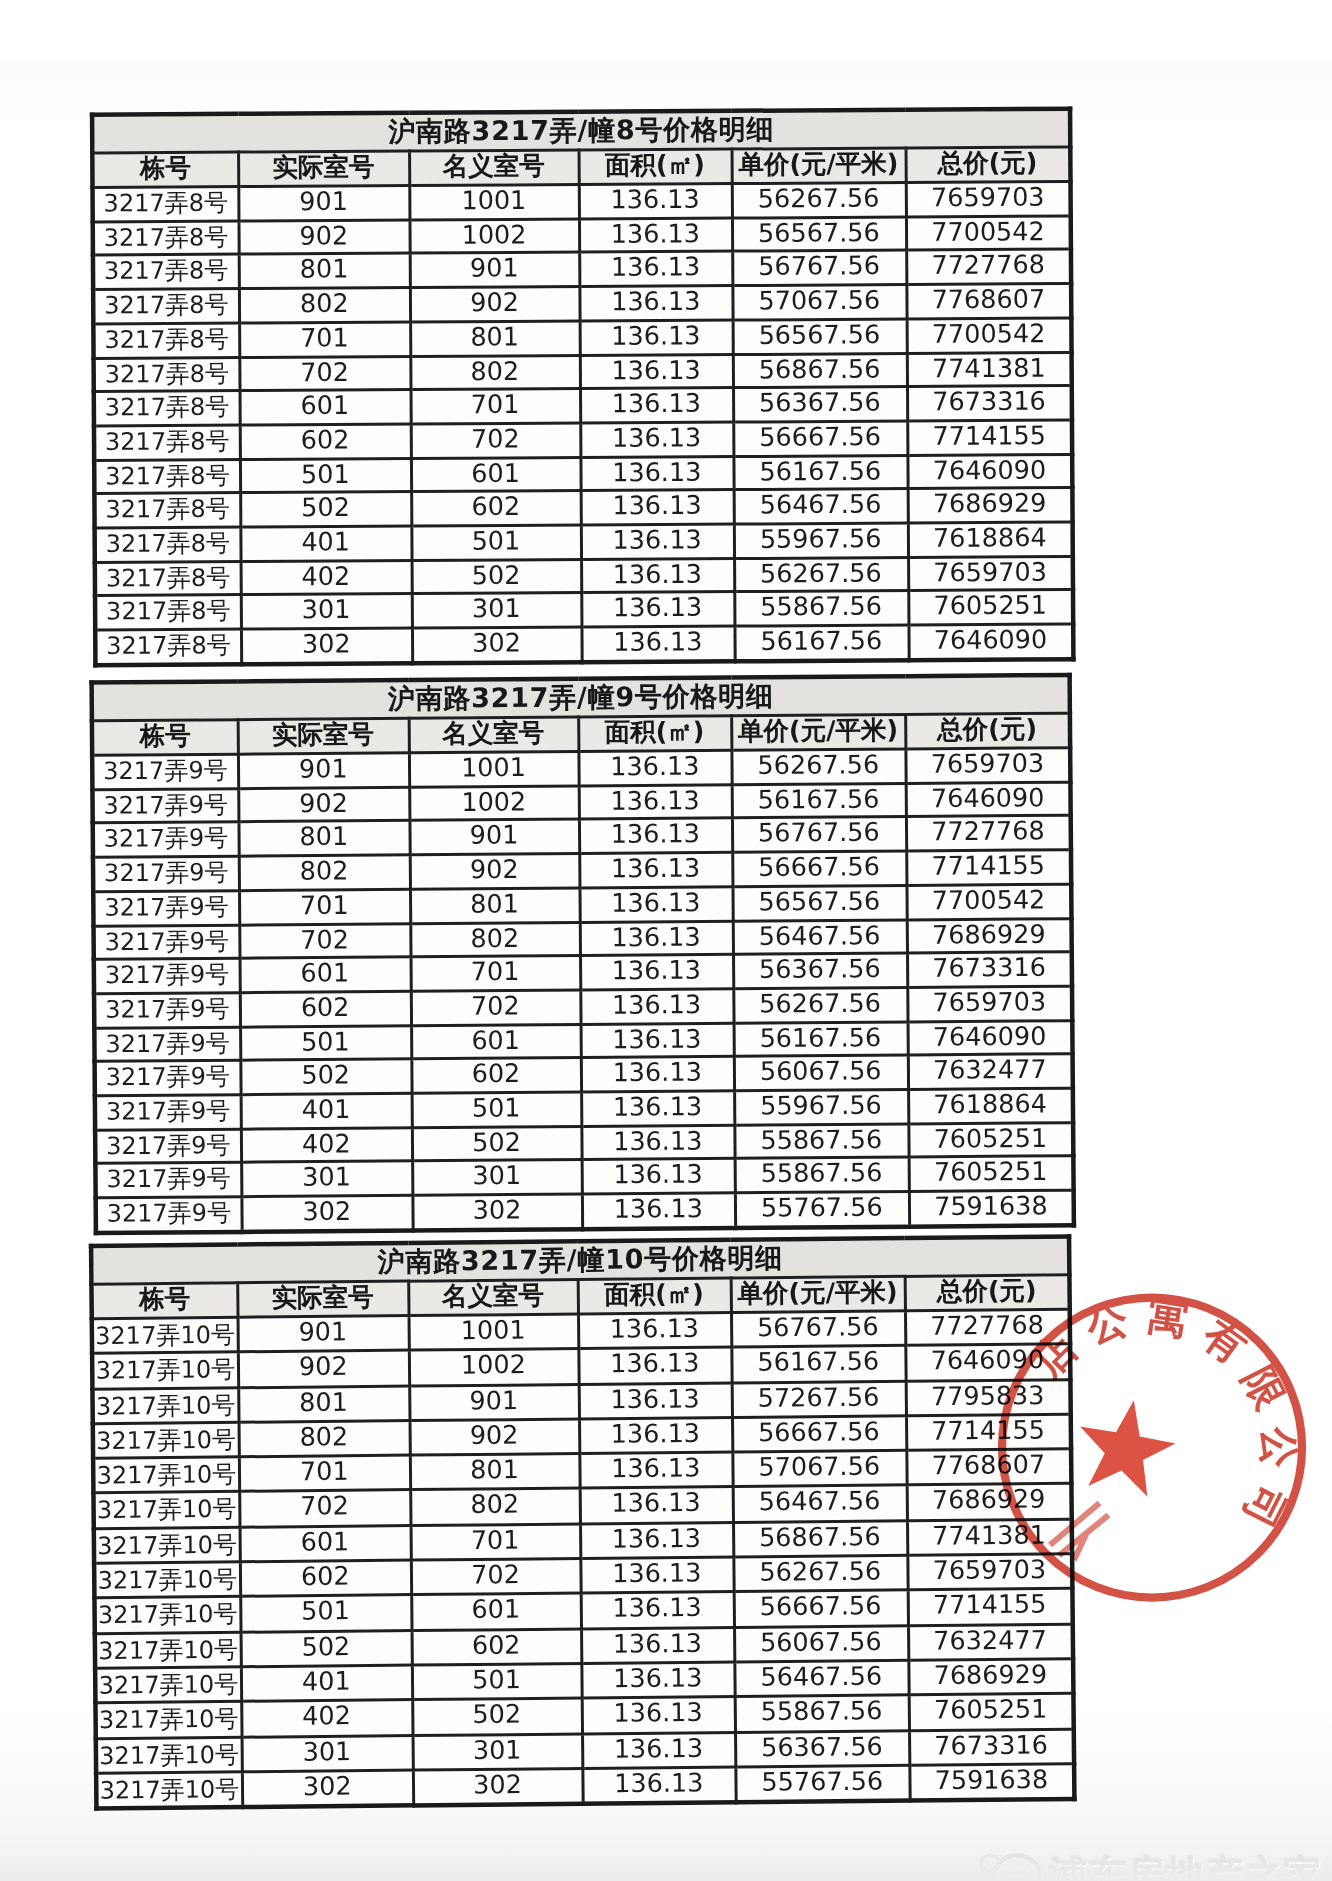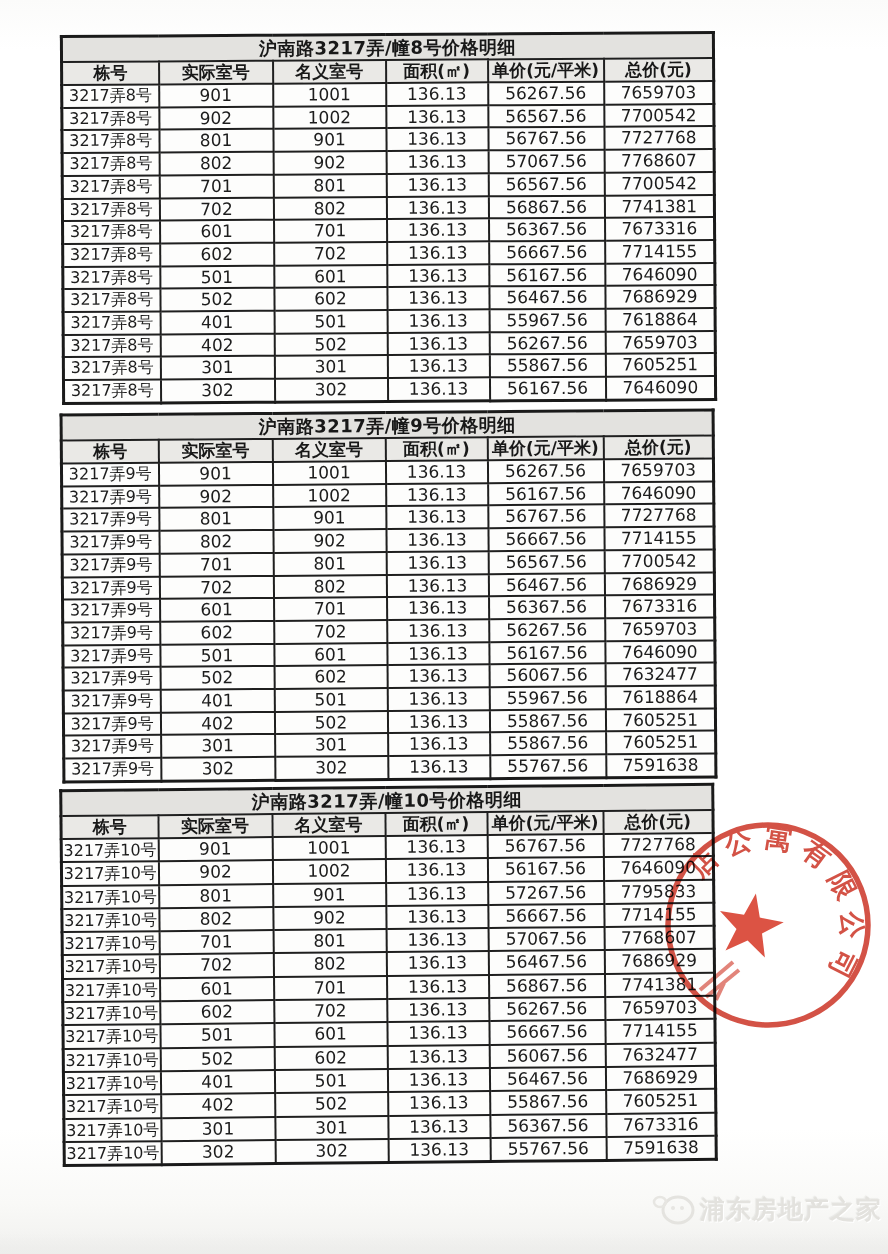--- a/index.html
+++ b/index.html
@@ -4,20 +4,21 @@
 <style>
   html,body{margin:0;padding:0;}
   body{
     width:888px;height:1254px;position:relative;overflow:hidden;
     background:#ffffff;
     font-family:"DejaVu Sans","Liberation Sans",sans-serif;
   }
   .page{
     position:absolute;inset:0;
     background:linear-gradient(180deg,#fbfbfa 0%,#ffffff 4%,#ffffff 90%,#f9f9f7 96%,#f0f0ee 100%);
+    margin-top:40px;
   }
   .scan-edge-bottom{
     position:absolute;left:0;right:0;bottom:0;height:20px;
     background:linear-gradient(180deg,rgba(240,240,238,0),#ededeb);
   }
   .table-block{position:absolute;left:61px;width:652px;}
   .tb1{top:33px;transform:rotate(-0.35deg);}
   .tb2{top:411px;transform:rotate(-0.45deg);}
   .tb3{top:786px;transform:rotate(-0.55deg);}
   table{

